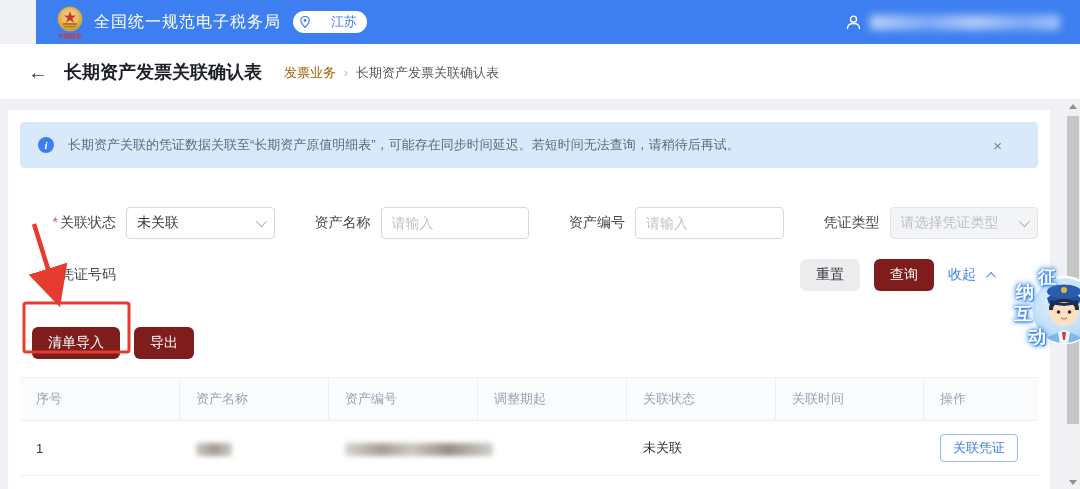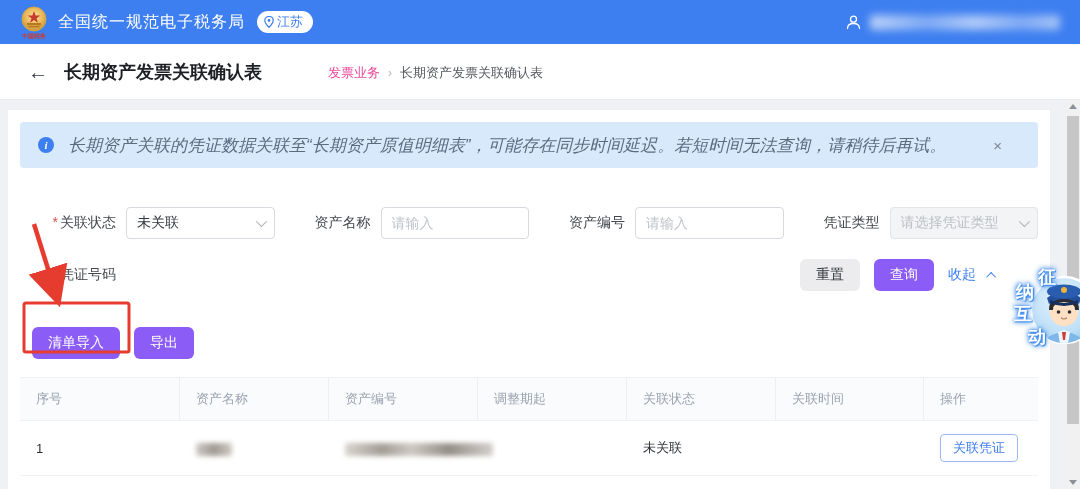--- a/index.html
+++ b/index.html
@@ -1,67 +1,67 @@
 <!DOCTYPE html>
 <html><head>
 <meta charset="utf-8">
 <style>
   * { margin:0; padding:0; box-sizing:border-box; }
   html,body { width:1080px; height:489px; overflow:hidden; }
   body { font-family:"Liberation Sans","DejaVu Sans",sans-serif; background:#eff1f4; position:relative; }
 
   
-  .topbar { height:44px; background:#3d7ef0; display:flex; align-items:center; padding:0 20px; }
+  .topbar { height:44px; background:#3d7ef0; display:flex; align-items:center; padding:0 20px;margin-left:36px; }
   .emblem { width:28px; height:34px; margin-right:10px; margin-top:2px; flex:none; }
   .topbar-title { color:#fff; font-size:16px; letter-spacing:1px; margin-right:12px; white-space:nowrap; }
-  .loc-badge { background:#fff; color:#3d7ef0; height:22px; border-radius:12px; display:flex; align-items:center; padding:0 10px 0 7px; font-size:13px; gap:3px; }
+  .loc-badge { background:#fff; color:#3d7ef0; height:22px; border-radius:12px; display:flex; align-items:center; padding:0 10px 0 7px; font-size:13px; gap:21px; }
   .topbar-spacer { flex:1; }
   .user-block { display:flex; align-items:center; gap:8px; }
   .user-name-blur { width:190px; height:15px; border-radius:3px; filter:blur(4px);
     background:linear-gradient(90deg,rgba(255,255,255,.65),rgba(255,255,255,.35) 30%,rgba(255,255,255,.6) 55%,rgba(255,255,255,.35) 80%,rgba(255,255,255,.55)); }
 
   
   .pagebar { height:56px; background:#fff; display:flex; align-items:center; padding:0 28px; border-bottom:1px solid #e9ecf0; }
   .back-arrow { font-size:20px; color:#33373d; margin-right:16px; cursor:pointer; line-height:1; }
   .page-title { font-size:18px; font-weight:bold; color:#1c1f24; margin-right:22px; white-space:nowrap; }
   .crumbs { display:flex; align-items:center; gap:8px; font-size:13px; margin-top:2px; }
-  .crumb-root { color:#ec4899;margin-left:44px; }
+  .crumb-root { color:#a16207; }
   .crumb-sep { color:#b3b8be; font-size:12px; }
   .crumb-cur { color:#55595f; }
 
   
   .content { position:relative; height:389px; background:#eff1f4; }
   .card { position:absolute; left:8px; right:30px; top:10px; bottom:0; background:#fff; padding:12px; overflow:hidden; }
 
   
   .banner { height:46px; background:#d9e9fc; border-radius:4px; display:flex; align-items:center; padding:0 18px; }
   .info-icon { width:16px; height:16px; border-radius:50%; background:#3d7ef0; color:#fff; font-size:11px; font-weight:bold;
     display:flex; align-items:center; justify-content:center; flex:none; font-family:"Liberation Serif",serif; font-style:italic; }
-  .banner-text { flex:1; font-size:17px; color:#5c6b80; margin:16px 14px; white-space:nowrap; overflow:hidden;font-style:italic; }
+  .banner-text { flex:1; font-size:13px; color:#5c6b80; margin:16px 14px; white-space:nowrap; overflow:hidden; }
   .banner-close { color:#7d858f; font-size:15px; cursor:pointer; padding:2px 4px; margin-right:14px; }
 
   
   .filters { margin-top:39px; }
   .frow { display:flex; align-items:center; height:32px; margin-bottom:20px; }
   .fitem { flex:1 1 0; display:flex; align-items:center; min-width:0; }
   .flabel { width:96px; text-align:right; margin-right:10px; font-size:14px; color:#44484e; white-space:nowrap; flex:none; }
   .req { color:#e34d4d; margin-right:2px; }
   .fctrl { flex:1; height:32px; border:1px solid #d6d9de; border-radius:4px; background:#fff; display:flex; align-items:center;
     padding:0 10px; font-size:14px; color:#33373d; position:relative; min-width:0; }
   .fctrl input { border:none; outline:none; width:100%; font-size:14px; color:#33373d; font-family:inherit; background:transparent; }
   .fctrl input::placeholder { color:#bfc3c9; }
   .fctrl.disabled { background:#f3f4f6; border-color:#e3e5e8; }
   .fctrl.disabled input::placeholder, .fctrl.disabled .sel-placeholder { color:#bcc0c6; }
   .sel-value { flex:1; white-space:nowrap; overflow:hidden; }
   .sel-placeholder { flex:1; color:#bfc3c9; white-space:nowrap; overflow:hidden; }
   .chev { width:8px; height:8px; border-right:1.5px solid #a9aeb5; border-bottom:1.5px solid #a9aeb5; transform:rotate(45deg) translateY(-2px); flex:none; }
   .factions { margin-left:auto; display:flex; align-items:center; gap:14px; padding-right:42px; }
   .btn { height:32px; border-radius:6px; font-size:14px; display:inline-flex; align-items:center; justify-content:center; cursor:pointer; white-space:nowrap; border:none; font-family:inherit; }
   .btn-gray { background:#ececee; color:#33373d; padding:0 16px; }
-  .btn-primary { background:#8b5cf6; color:#fff; padding:0 16px; }
+  .btn-primary { background:#7f1d1d; color:#fff; padding:0 16px; }
   .collapse-link { color:#3d7ef0; font-size:14px; display:flex; align-items:center; gap:13px; cursor:pointer; }
   .chev-up { width:7px; height:7px; border-left:1.5px solid #3d7ef0; border-top:1.5px solid #3d7ef0; transform:rotate(45deg) translateY(2px); }
 
   
   .toolbar { display:flex; align-items:center; gap:14px; margin:36px 0 18px 12px; }
   .btn-outline { background:#fff; border:1px solid #d6d9de; color:#44484e; padding:0 14px; }
   .toolbar .custom-col { margin-left:auto; }
 
   
   table { width:100%; border-collapse:collapse; table-layout:fixed; }

